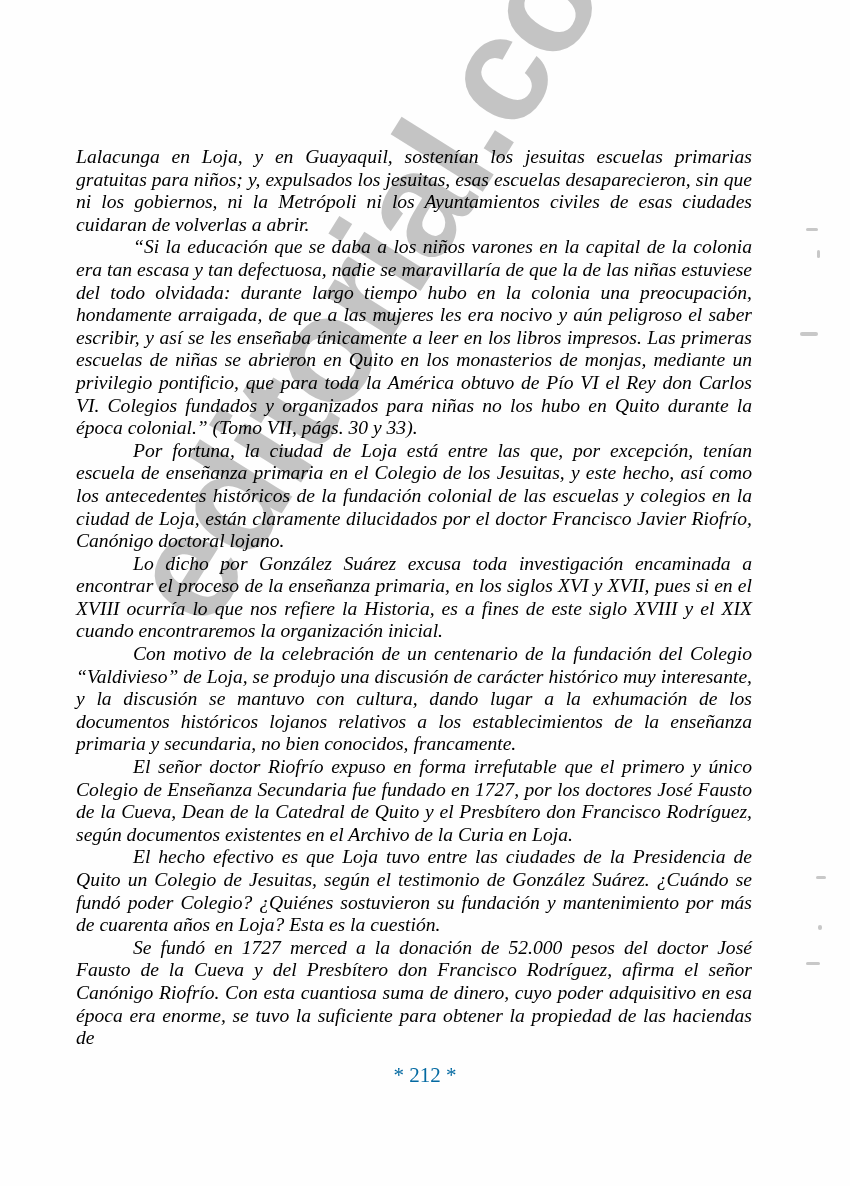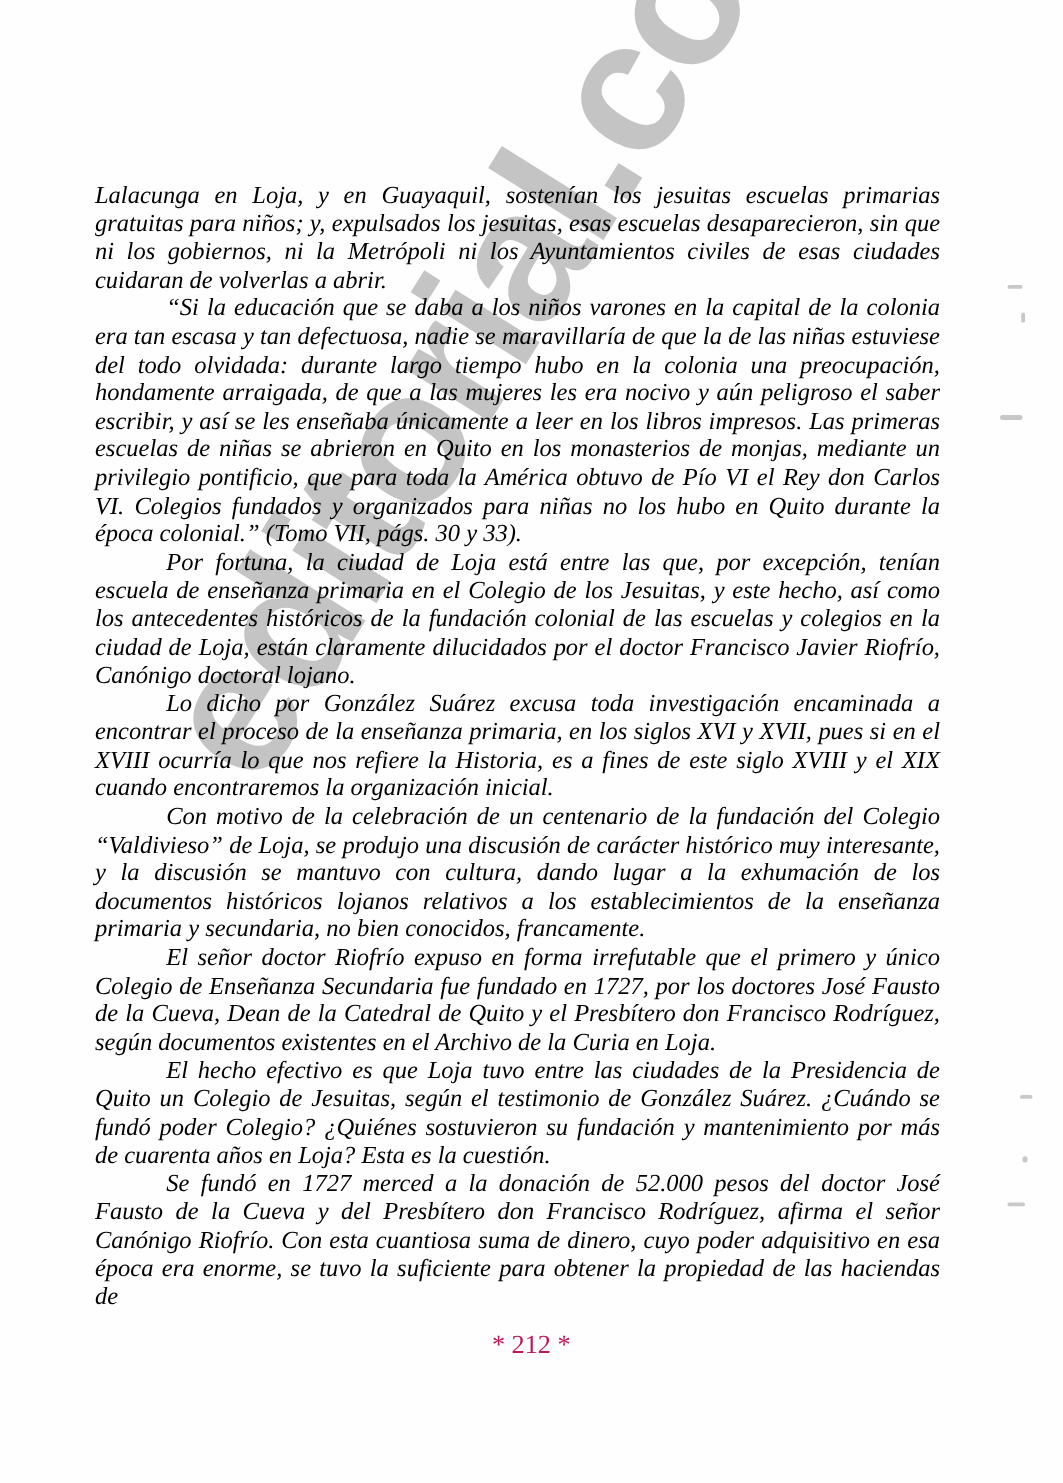--- a/index.html
+++ b/index.html
@@ -41,21 +41,21 @@
       text-indent: 57px;
     }
     .page-number {
       position: absolute;
       left: 0;
       width: 850px;
       top: 1063px;
       text-align: center;
       font-family: "Liberation Serif", "DejaVu Serif", serif;
       font-size: 21px;
-      color: #be185d;
+      color: #0369a1;
       z-index: 2;
     }
     .watermark {
       position: absolute;
       left: 90px;
       top: 560px;
       transform-origin: 0 0;
       transform: rotate(-58deg);
       font-family: "Liberation Sans", "DejaVu Sans", sans-serif;
       font-weight: bold;

